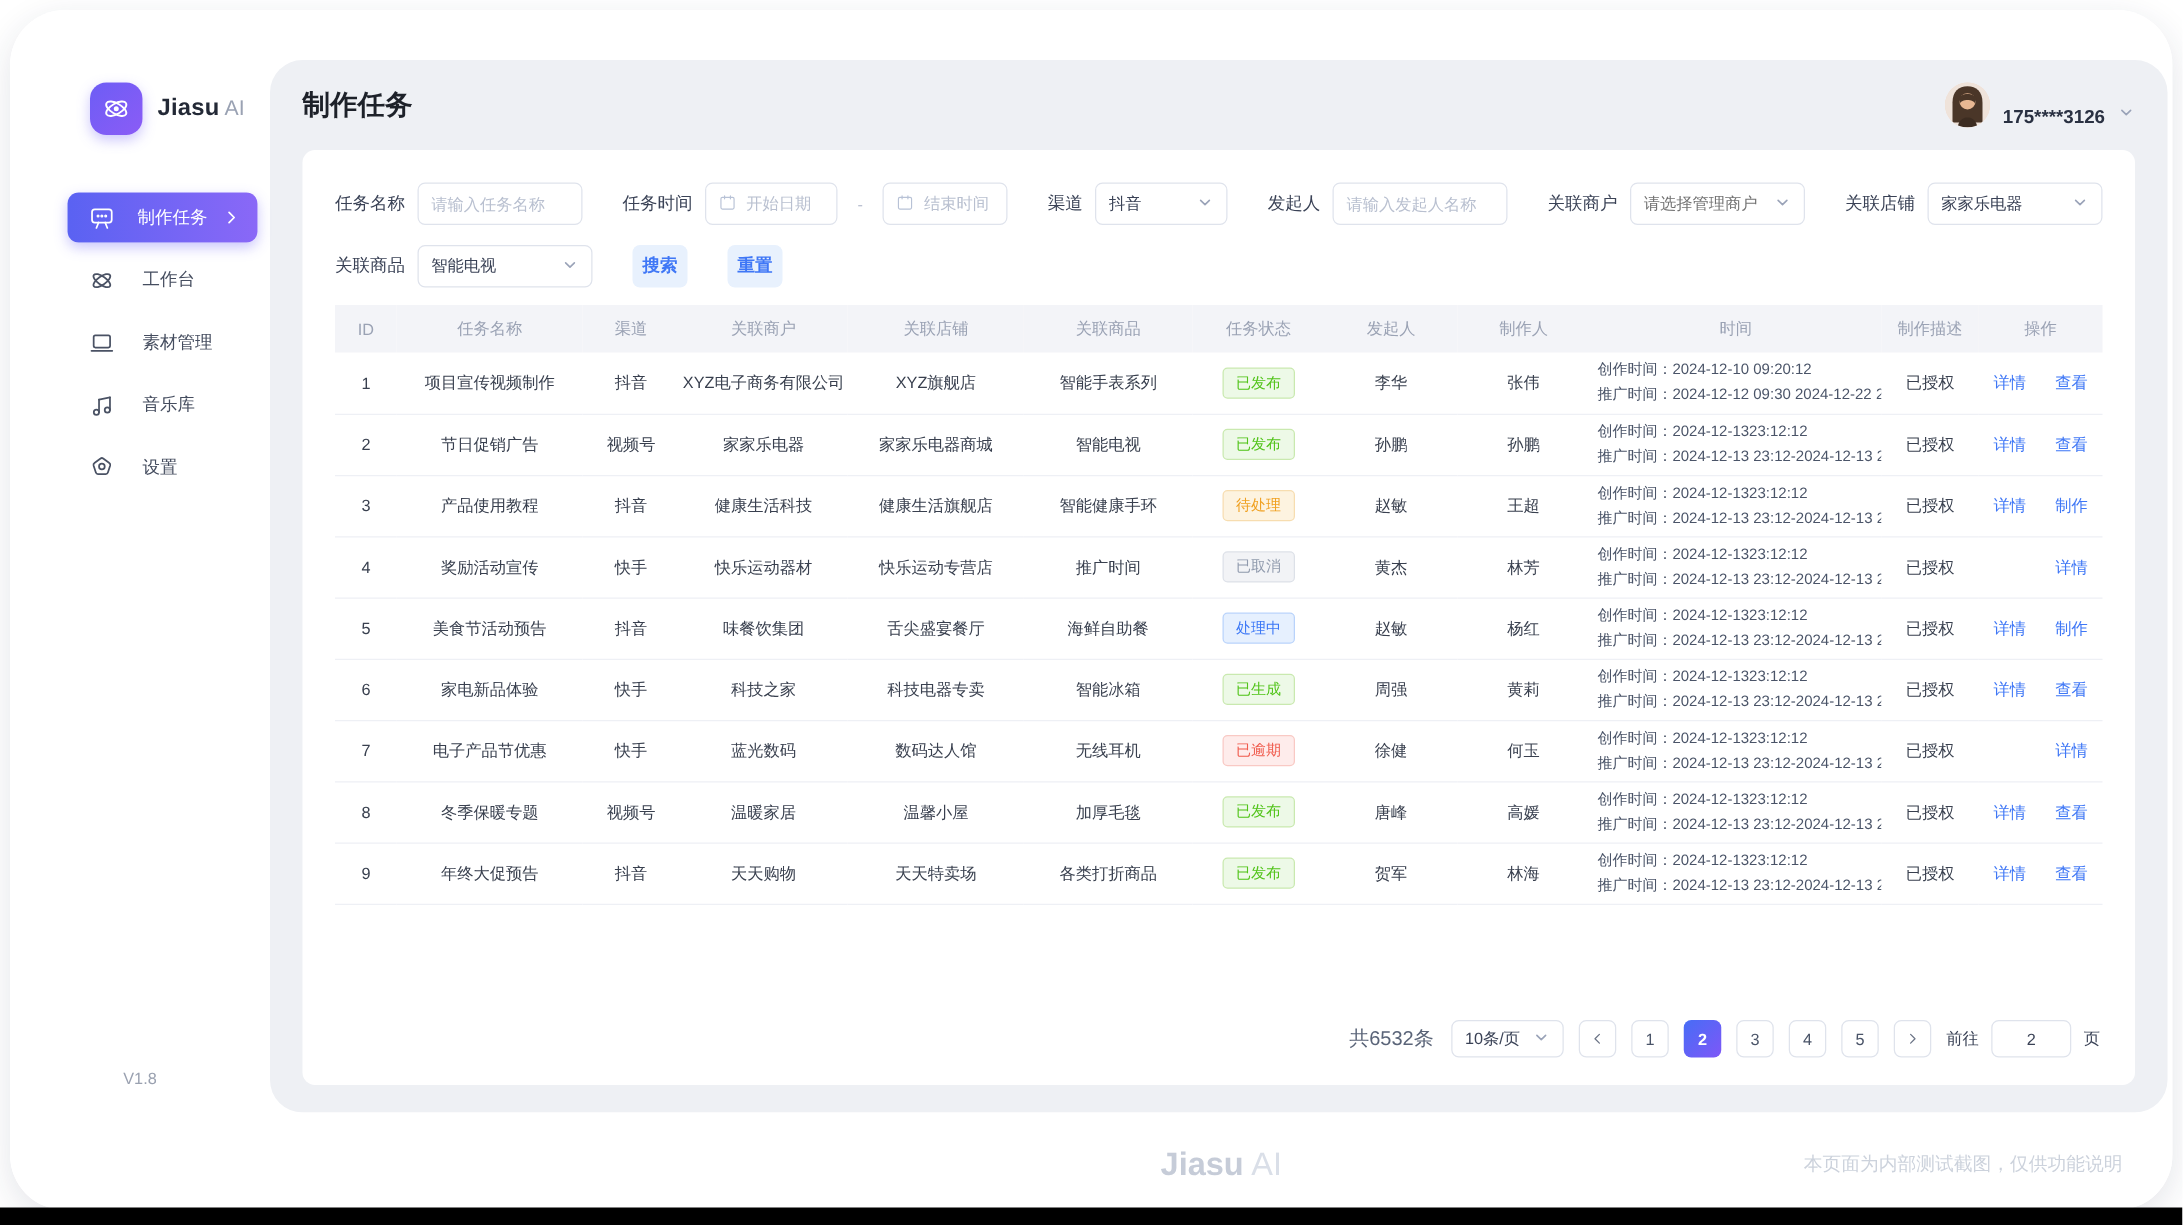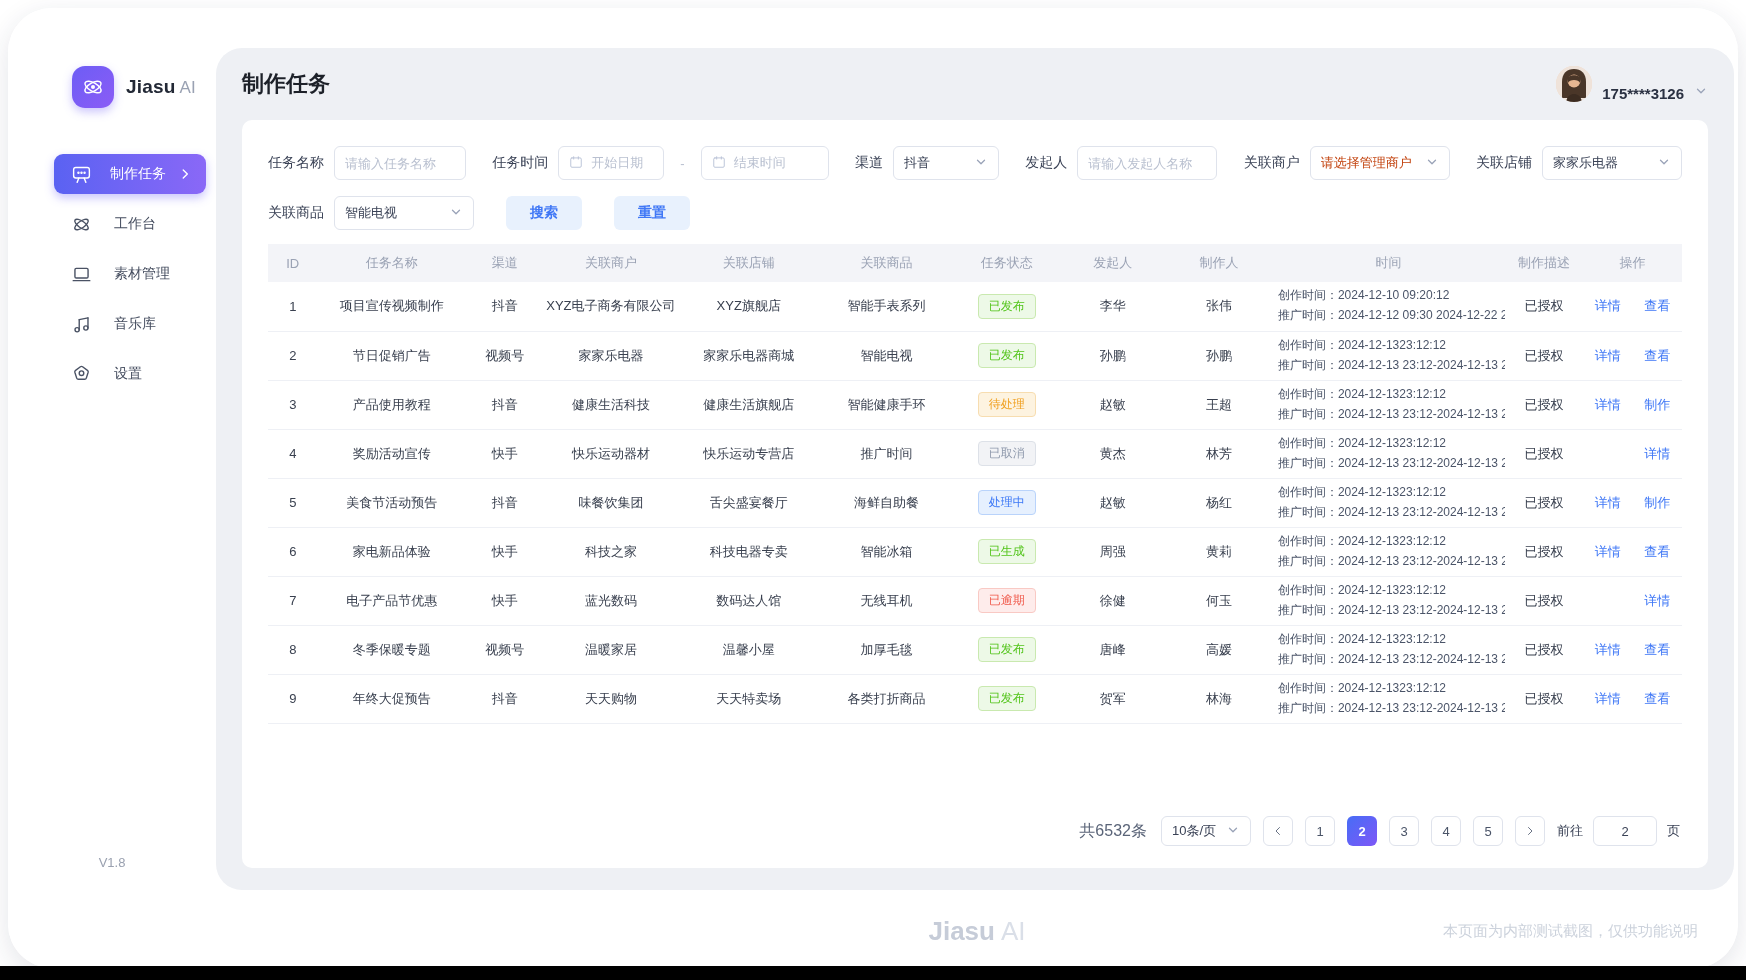--- a/index.html
+++ b/index.html
@@ -59,26 +59,26 @@
   .filter-row.r2 { margin-top:16px; gap:32px; }
   .f-group { display:flex; align-items:center; gap:10px; }
   .f-label { font-size:14px; color:#3a4256; white-space:nowrap; }
   .f-input, .f-select, .f-date {
     height:34px; border:1px solid #dfe3ec; border-radius:6px; background:#fff;
     display:flex; align-items:center; padding:0 10px; font-size:13px; color:#3a4256; }
   .f-input input { border:none; outline:none; width:100%; font-size:13px; color:#3a4256; font-family:inherit; background:transparent; }
   .f-input input::placeholder { color:#b9c0d0; }
   .f-select { justify-content:space-between; cursor:pointer; }
   .f-select .sel-val { white-space:nowrap; overflow:hidden; }
-  .f-select .sel-val.placeholder { color:#c2410c;font-family:Liberation Mono, monospace; }
+  .f-select .sel-val.placeholder { color:#737373;font-family:Liberation Mono, monospace; }
   .f-date { gap:8px; cursor:pointer; }
   .f-date .date-ph { color:#b9c0d0; white-space:nowrap; }
   .cal-icon svg { width:14px; height:14px; stroke:#b8c2d6; stroke-width:1.6; fill:none; stroke-linecap:round; }
   .date-sep { color:#b9c0d0; margin:0 6px; font-size:13px; }
-  .btn { height:34px; padding:0 24px; border:none; border-radius:6px; background:#e8f1fd; color:#3f77f6;
+  .btn { height:34px; padding:0 8px; border:none; border-radius:6px; background:#e8f1fd; color:#3f77f6;
     font-size:14px; font-weight:600; cursor:pointer; font-family:inherit; }
   
   .tabs { display:flex; gap:38px; margin-top:26px; border-bottom:1px solid transparent; }
   .tab { font-size:15px; color:#3a4256; padding-bottom:12px; position:relative; cursor:pointer; background:none; border:none; font-family:inherit; }
   .tab.active { color:#3567f0; font-weight:700; }
   .tab.active::after { content:""; position:absolute; left:50%; transform:translateX(-50%); bottom:0;
     width:28px; height:3px; border-radius:2px; background:#3567f0; }
   
   .tbl-wrap { margin-top:14px; flex:1; min-height:0; }
   table { width:100%; border-collapse:collapse; table-layout:fixed; }
@@ -236,21 +236,21 @@
               <span class="cal-icon">
                 <svg viewBox="0 0 24 24">
                     <rect x="3" y="5" width="18" height="16" rx="2"></rect>
                     <line x1="8" y1="3" x2="8" y2="7"></line>
                     <line x1="16" y1="3" x2="16" y2="7"></line>
                   </svg>
               </span>
               <span class="date-ph">开始日期</span>
             </div>
             <span class="date-sep">-</span>
-            <div class="f-date" style="width:128px">
+            <div class="f-date" style="width:100px">
               <span class="cal-icon">
                 <svg viewBox="0 0 24 24">
                     <rect x="3" y="5" width="18" height="16" rx="2"></rect>
                     <line x1="8" y1="3" x2="8" y2="7"></line>
                     <line x1="16" y1="3" x2="16" y2="7"></line>
                   </svg>
               </span>
               <span class="date-ph">结束时间</span>
             </div>
           </div>

